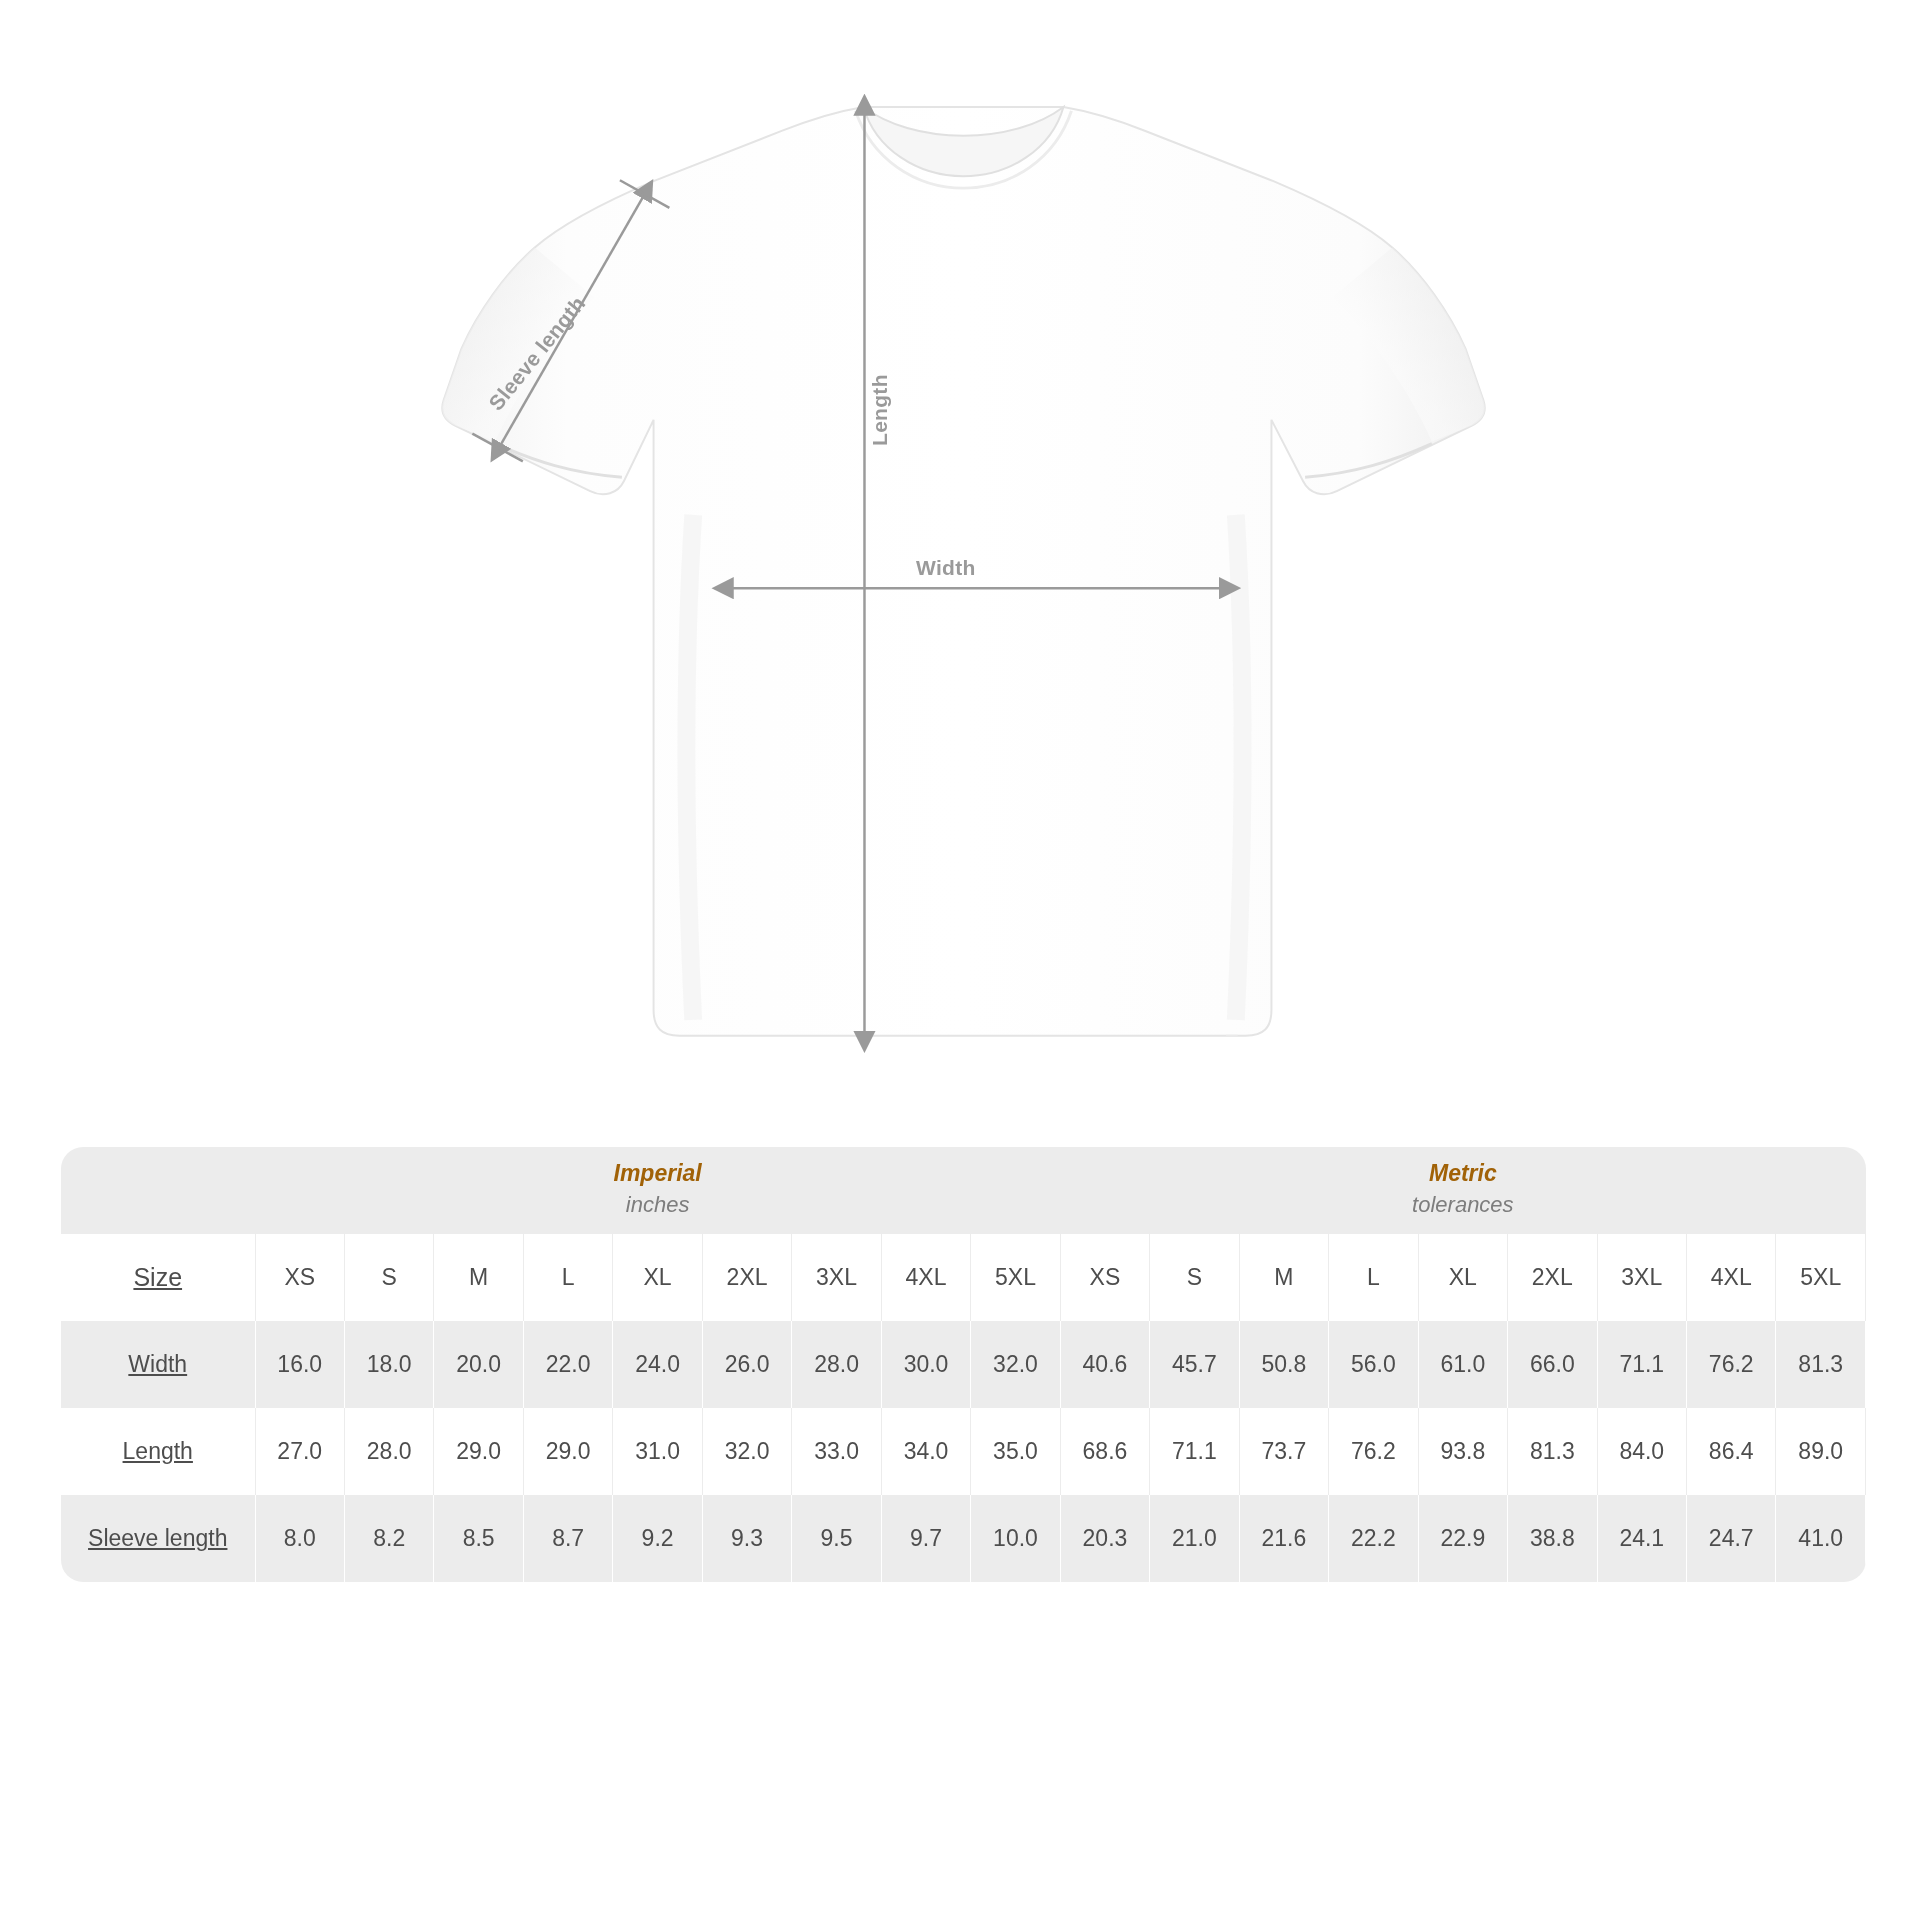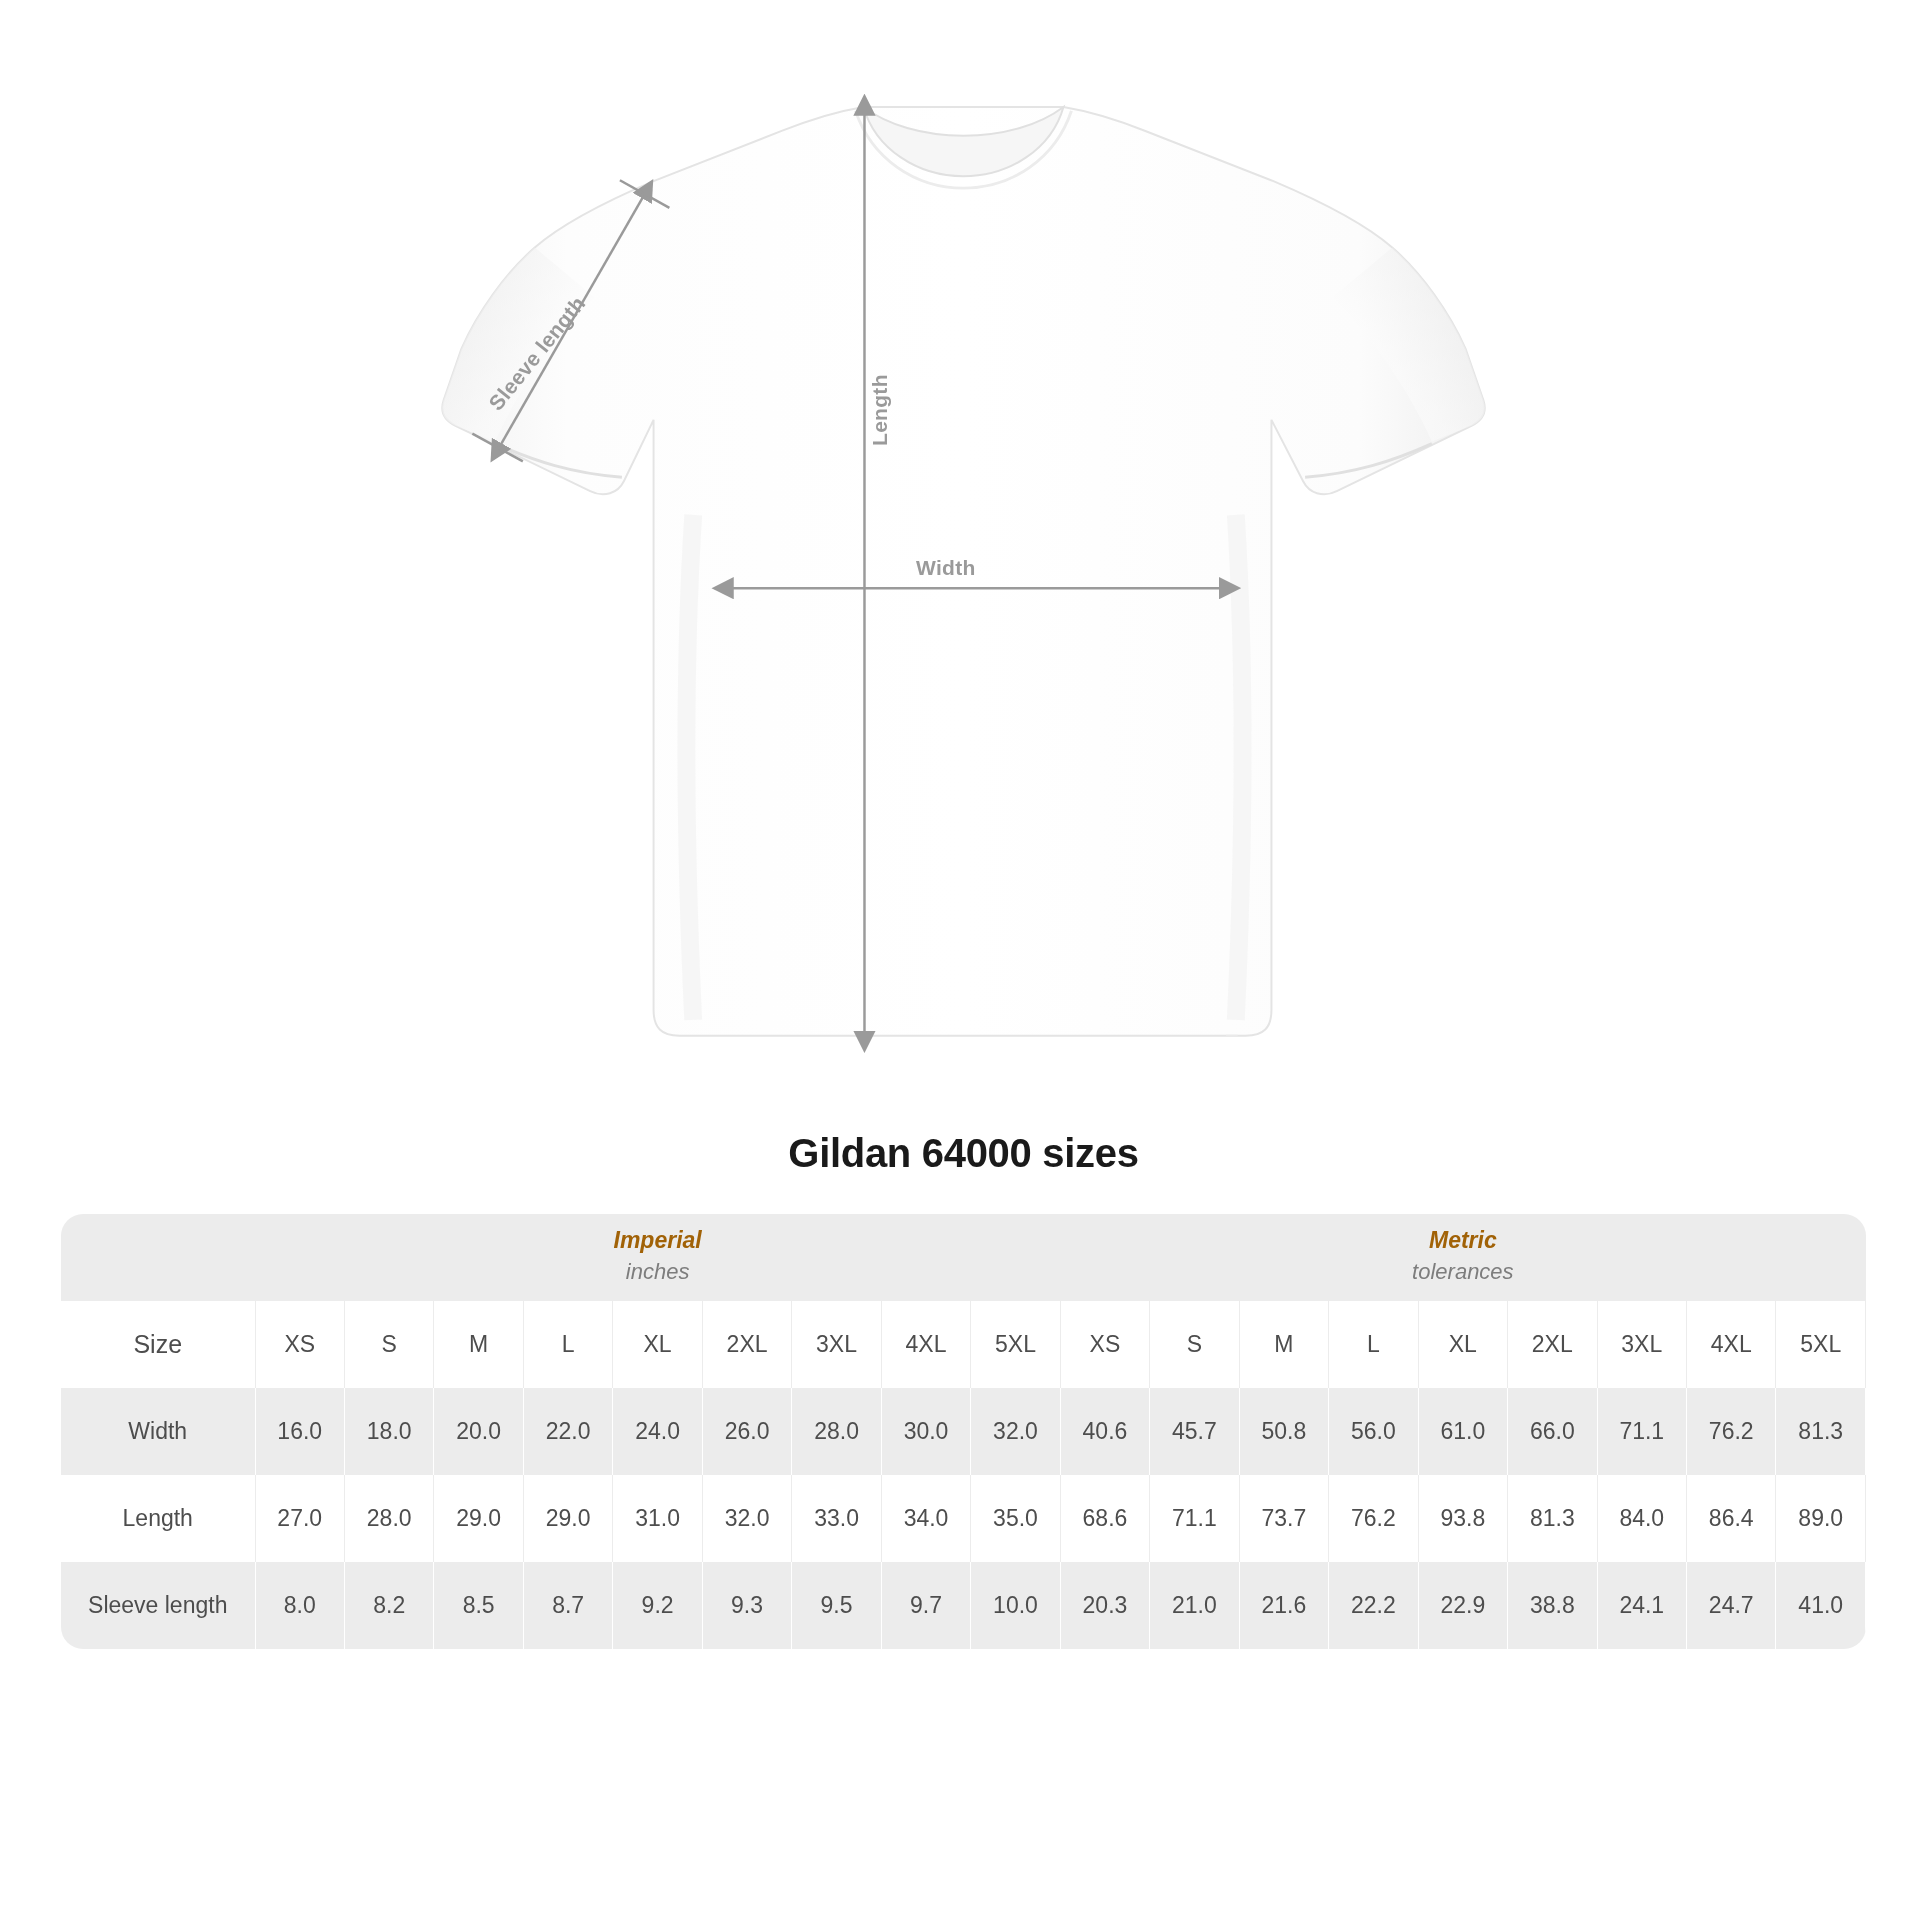--- a/index.html
+++ b/index.html
@@ -123,20 +123,21 @@
   .row-header td.rowlabel {
     font-size: 25px;
   }
   .row-shade td {
     background: #ececec;
   }
   td.rowlabel {
     font-weight: bold;
     color: #4a4a4a;
     font-size: 25px;
+    text-decoration: underline;
   }
   .col-first { width: 194px; }
   .cell-divider {
     border-right: 1px solid #ffffff;
   }
   .row-shade td.cell-divider {
     border-right: 1px solid #ffffff;
   }
   .row-white td.cell-divider {
     border-right: 1px solid #ececec;
@@ -228,21 +229,20 @@
       <line x1="626" y1="182" x2="676" y2="210" stroke="#9a9a9a" stroke-width="2.5"></line>
       <line x1="477" y1="438" x2="528" y2="466" stroke="#9a9a9a" stroke-width="2.5"></line>
     </svg>
 
     <div class="dim-label" id="label-width">Width</div>
     <div class="dim-label" id="label-length">Length</div>
     <div class="dim-label" id="label-sleeve">Sleeve length</div>
   </div>
 
   <div class="title-block">
-    <div class="chart-title">Gildan 64000 sizes</div>
   </div>
 
   <div class="table-wrap">
     <table class="size-table">
       <colgroup>
         <col class="col-first">
       </colgroup>
       <tbody id="table-body">
           <tr class="unit-head">
             <td></td>

